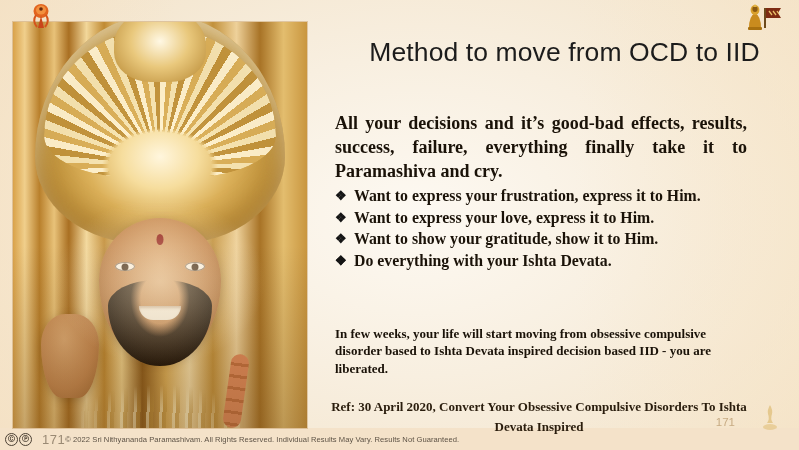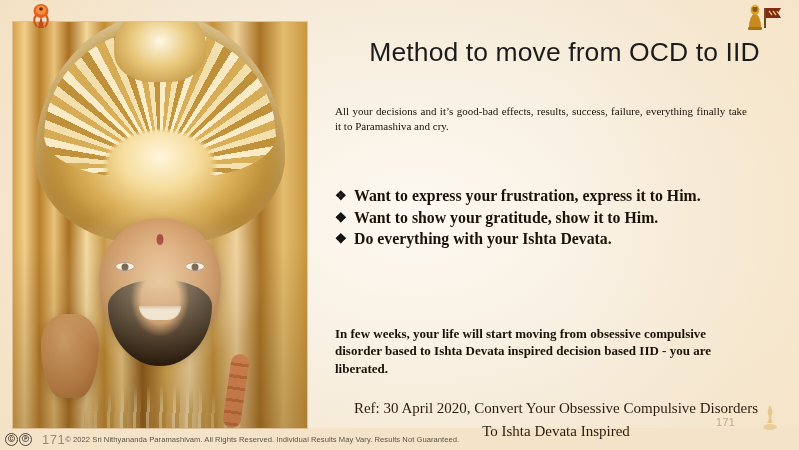--- a/index.html
+++ b/index.html
@@ -239,24 +239,24 @@
     font-family: "Liberation Sans", sans-serif;
     font-size: 26.5px;
     font-weight: 400;
     color: #1c1c1c;
     letter-spacing: .1px;
   }
 
   .intro-para {
     position: absolute;
     left: 17px;
-    top: 104px;
+    top: 112px;
     width: 412px;
-    font-size: 11px;
-    font-weight: 400;
+    font-size: 18px;
+    font-weight: 700;
     line-height: 1.33;
     color: #1a1208;
     text-align: justify;
     text-justify: inter-word;
   }
 
   .bullet-list {
     position: absolute;
     left: 17px;
     top: 186px;
@@ -289,26 +289,26 @@
     top: 325px;
     width: 410px;
     font-size: 13px;
     font-weight: 700;
     line-height: 1.33;
     color: #1a1208;
   }
 
   .reference {
     position: absolute;
-    left: 28px;
+    left: 11px;
     top: 397px;
     width: 420px;
     text-align: center;
-    font-size: 15px;
-    font-weight: 400;
+    font-size: 13px;
+    font-weight: 700;
     line-height: 1.55;
     color: #2a1d0d;
   }
 
   
   .footer-row {
     position: absolute;
     left: 0; bottom: 0;
     height: 22px;
     width: 100%;
@@ -412,20 +412,21 @@
 
     <div class="intro-para">All your decisions and it’s good-bad effects, results, success, failure, everything finally take it to Paramashiva and cry.</div>
 
     <ul class="bullet-list">
       <li>
         <span class="bul">❖</span>
         <span>Want to express your frustration, express it to Him.</span>
       </li>
       <li>
         <span class="bul">❖</span>
+        <span> Want to express your love, express it to Him.</span>
       </li>
       <li>
         <span class="bul">❖</span>
         <span>Want to show your gratitude, show it to Him.</span>
       </li>
       <li>
         <span class="bul">❖</span>
       </li>
       <li>
         <span class="bul">❖</span>

